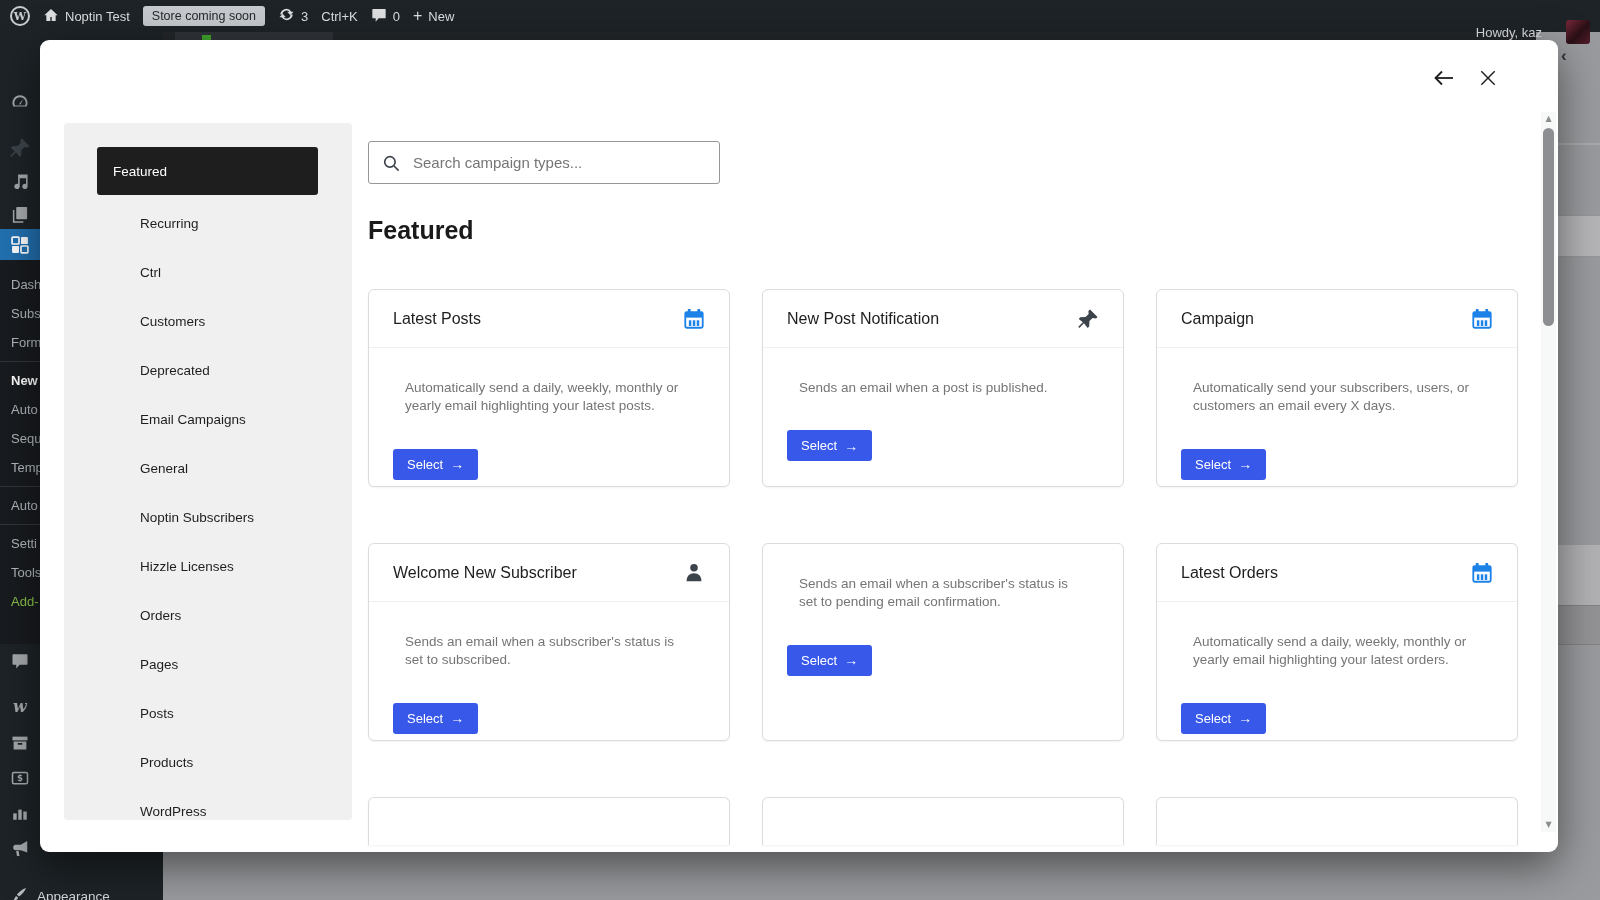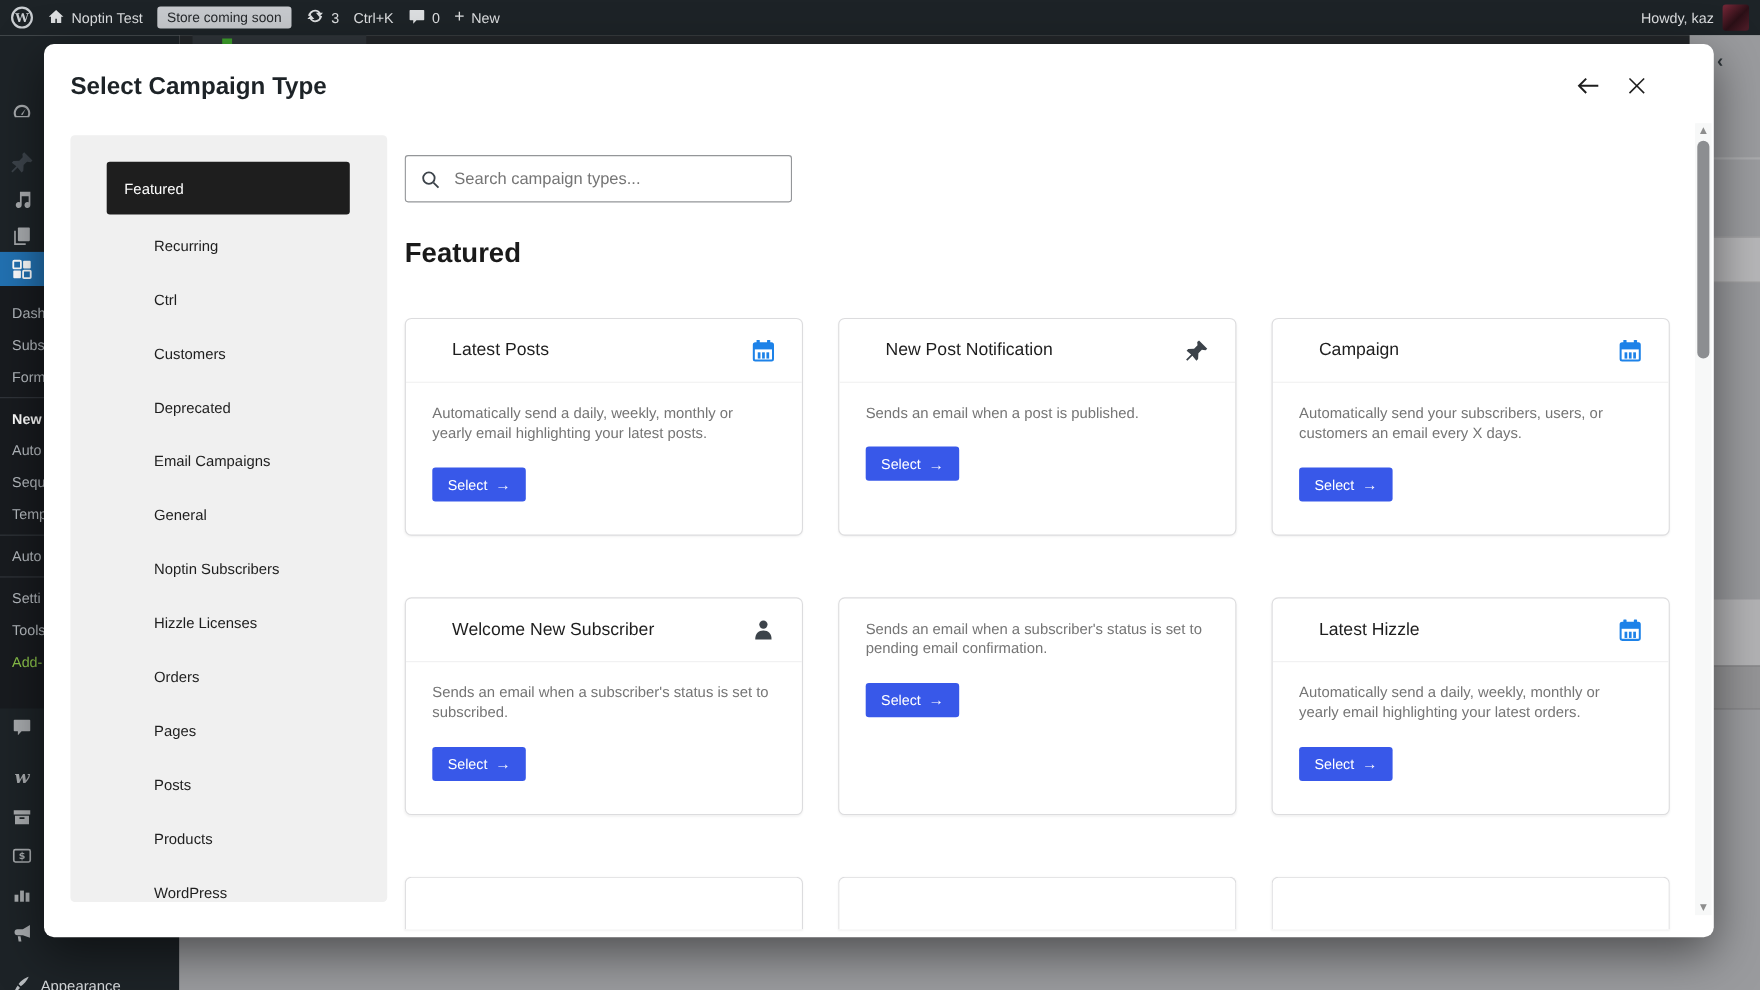--- a/index.html
+++ b/index.html
@@ -16,21 +16,21 @@
   .collapse-arrow{position:absolute;left:1561px;top:47px;font-size:17px;font-weight:bold;color:#2c3338;line-height:1;}
 
   
   .adminbar{position:absolute;left:0;top:0;width:1600px;height:32px;background:#1d2327;color:#dcdee0;
             display:flex;align-items:center;font-size:13px;}
   .ab-left{display:flex;align-items:center;gap:13px;padding-left:10px;}
   .ab-item{display:flex;align-items:center;gap:6px;white-space:nowrap;}
   .wp-logo{width:20px;height:20px;border:2px solid #c9cdd1;border-radius:50%;display:flex;align-items:center;justify-content:center;
            font-family:"DejaVu Serif",serif;font-size:11px;font-weight:bold;color:#c9cdd1;}
   .ab-badge{background:#c6c9cd;color:#26292c;border-radius:3px;padding:3px 9px;font-size:12.5px;}
-  .ab-right{position:absolute;right:10px;top:0;height:32px;display:flex;align-items:center;gap:8px;}
+  .ab-right{position:absolute;right:10px;top:16px;height:32px;display:flex;align-items:center;gap:24px;}
   .avatar{width:24px;height:24px;border-radius:3px;background:linear-gradient(135deg,#6b2433 10%,#2a0f16 55%,#4a1b26 90%);}
   .plus{font-size:16px;line-height:1;}
 
   
   .adminsidebar{position:absolute;left:0;top:32px;width:163px;height:868px;background:#1d2327;overflow:hidden;}
   .srow{position:absolute;left:0;width:163px;height:32px;display:flex;align-items:center;gap:8px;padding-left:9px;color:#dcdee0;font-size:13.5px;}
   .srow.active{background:#2271b1;color:#fff;height:31px;}
   .srow .si{width:22px;display:flex;justify-content:center;flex:none;}
   .submenu{position:absolute;left:0;top:228px;width:163px;height:384px;background:#181b1f;padding-top:10px;}
   .smitem{height:29px;line-height:29px;padding-left:11px;color:#b4b9be;font-size:13px;white-space:nowrap;overflow:hidden;}
@@ -57,24 +57,24 @@
   .search-input{position:absolute;left:0;top:0;width:100%;height:100%;border:none;outline:none;background:transparent;
                 padding:0 12px 0 44px;font-size:15px;color:#1e1e1e;font-family:"Liberation Sans",sans-serif;}
   .search-input::placeholder{color:#757575;opacity:1;}
 
   .section-heading{position:absolute;left:328px;top:176px;font-size:25px;font-weight:600;color:#1a1a1a;}
 
   .grid{position:absolute;left:328px;top:249px;width:1150px;display:grid;grid-template-columns:repeat(3,362px);gap:56px 32px;}
   .card{height:198px;background:#fff;border:1px solid #dcdcde;border-radius:6px;box-shadow:0 1px 2px rgba(0,0,0,.05);overflow:hidden;}
   .card.partial{height:48px;border-bottom:none;border-radius:6px 6px 0 0;}
   .card-header{height:58px;border-bottom:1px solid #f0f0f1;display:flex;align-items:center;justify-content:space-between;padding:0 24px;}
-  .card-title{font-size:16px;font-weight:500;color:#1e1e1e;margin-left:18px;}
+  .card-title{font-size:16px;font-weight:500;color:#1e1e1e;}
   .card-icon{display:flex;}
   .card-body{padding:19px 24px 0 24px;}
-  .card-desc{margin:0;font-size:13.5px;line-height:1.36;color:#757575;max-width:322px;}
+  .card-desc{margin:12px;font-size:13.5px;line-height:1.36;color:#757575;max-width:322px;}
   .select-btn{display:inline-flex;align-items:center;gap:7px;margin-top:21px;background:#3858e9;color:#fff;
               font-size:13px;padding:8px 14px;border-radius:3px;cursor:pointer;}
   .select-btn .arr{font-size:14px;line-height:1;}
 
   
   .sb-track{position:absolute;left:1501px;top:72px;width:15px;height:720px;background:#f7f8f8;}
   .sb-thumb{position:absolute;left:1503px;top:88px;width:11px;height:198px;background:#8c8e91;border-radius:6px;}
   .sb-arrow{position:absolute;left:1501px;width:15px;text-align:center;font-size:8px;color:#8d8d8d;font-family:"DejaVu Sans",sans-serif;}
 </style>
 </head>
@@ -242,21 +242,20 @@
       </div>
     <div class="appearance-row">
       <span class="si"><svg width="18" height="18" viewBox="0 0 24 24" fill="#b8bcbf">
             <path d="M21.5 2.5c-4.8 1.2-9.8 5.4-12.3 8.9l2.7 2.7c3.5-2.5 7.7-7 9.6-11.6zM8.2 13.2l2.6 2.6c-.6 2.2-2.8 3.7-6.6 3.7 1.6-1.6 2-4.2 4-6.3z"></path>
           </svg></span>
       <span>Appearance</span>
     </div>
   </div>
 
   <div class="modal">
-    <div class="modal-title">Select Campaign Type</div>
     <div class="icon-btn back-btn">
       <span><svg width="24" height="24" viewBox="0 0 24 24" fill="none" stroke="#1e1e1e" stroke-width="1.8">
             <line x1="21" y1="12" x2="4" y2="12"></line>
             <polyline points="10,5.5 3.5,12 10,18.5" fill="none"></polyline>
           </svg></span>
     </div>
     <div class="icon-btn close-btn">
       <span><svg width="20" height="20" viewBox="0 0 24 24" stroke="#1e1e1e" stroke-width="1.7">
             <line x1="4" y1="4" x2="20" y2="20"></line>
             <line x1="20" y1="4" x2="4" y2="20"></line>
@@ -380,21 +379,21 @@
      <div class="card-body">
        <p class="card-desc">Sends an email when a subscriber's status is set to pending email confirmation.</p>
        <span class="select-btn">
          <span>Select</span>
               <span class="arr">→</span>
        </span>
      </div>
         </div>
         <div class="card">
           <div class="card-header">
-       <span class="card-title">Latest Hizzle</span>
+       <span class="card-title">Latest Orders</span>
        <span class="card-icon">
               <svg width="22" height="22" viewBox="0 0 24 24">
                 <g fill="#1d82e8">
                   <rect x="5.2" y="1.2" width="3.2" height="5" rx="0.6"></rect>
                   <rect x="15.6" y="1.2" width="3.2" height="5" rx="0.6"></rect>
                   <rect x="2.5" y="4.5" width="19" height="17" rx="1.5" fill="none" stroke="#1d82e8" stroke-width="2"></rect>
                   <rect x="2.5" y="4.5" width="19" height="6"></rect>
                   <rect x="6.4" y="13.4" width="2.7" height="6.2"></rect>
                   <rect x="10.7" y="13.4" width="2.7" height="6.2"></rect>
                   <rect x="15" y="13.4" width="2.7" height="6.2"></rect>

